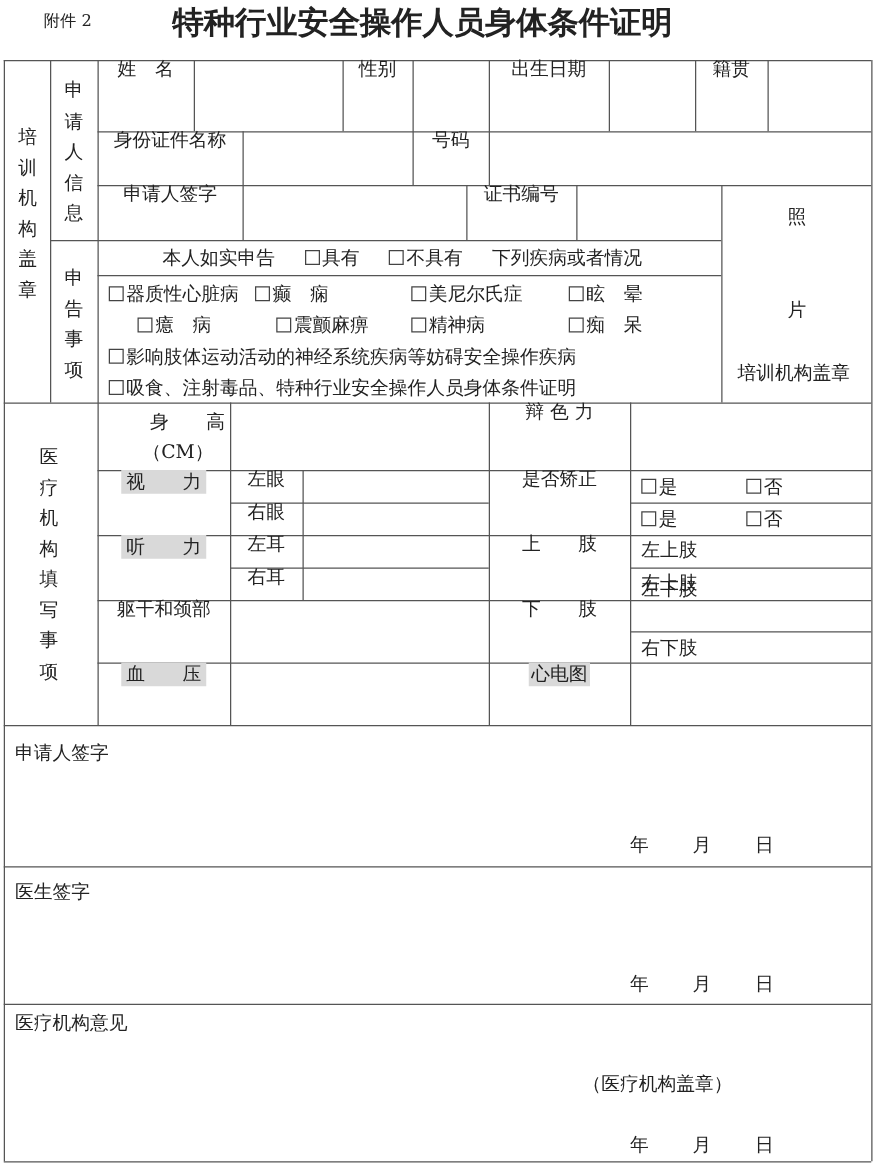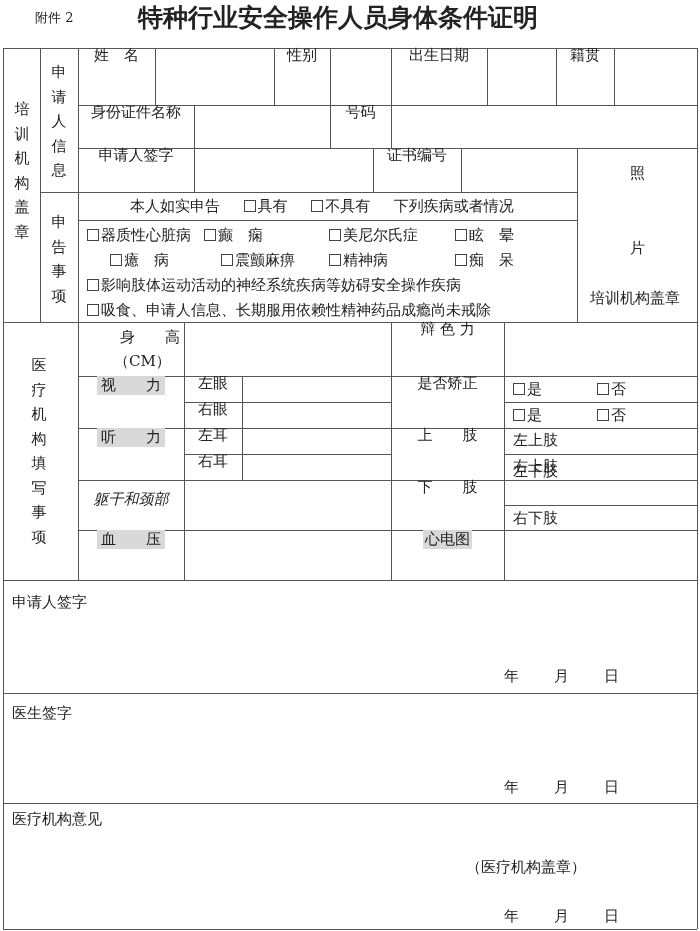--- a/index.html
+++ b/index.html
@@ -127,21 +127,21 @@
 <div class="t" style="left:204px;top:228px;"><span class="cb"></span><span>癫　痫</span></div>
 <div class="t" style="left:329px;top:228px;"><span class="cb"></span><span>美尼尔氏症</span></div>
 <div class="t" style="left:455px;top:228px;"><span class="cb"></span><span>眩　晕</span></div>
 
 <div class="t" style="left:87px;top:253px;margin-left:23px;"><span class="cb"></span><span>癔　病</span></div>
 <div class="t" style="left:221px;top:253px;"><span class="cb"></span><span>震颤麻痹</span></div>
 <div class="t" style="left:329px;top:253px;"><span class="cb"></span><span>精神病</span></div>
 <div class="t" style="left:455px;top:253px;"><span class="cb"></span><span>痴　呆</span></div>
 
 <div class="t" style="left:87px;top:278px;"><span class="cb"></span><span>影响肢体运动活动的神经系统疾病等妨碍安全操作疾病</span></div>
-<div class="t" style="left:87px;top:303px;"><span class="cb"></span><span>吸食、申请人信息、长期服用依赖性精神药品成瘾尚未戒除</span></div>
+<div class="t" style="left:87px;top:303px;"><span class="cb"></span><span>吸食、注射毒品、特种行业安全操作人员身体条件证明</span></div>
 
 <div class="vt" style="left:30px;top:353px;">医疗机构填写事项</div>
 
 <div class="abs" style="left:78px;top:322px;width:106px;height:54px;">
   <span class="t" style="left:22px;top:8px;margin-left:20px;">身　　高</span>
   <span class="t" style="left:36px;top:32px;">（CM）</span>
 </div>
 <div class="abs" style="left:185px;top:323px;width:205px;height:52px;"></div>
 <div class="abs ctr" style="left:391px;top:322px;width:113px;height:54px;">
     <span class="t" style="position:static;">辩 色 力</span>
@@ -177,21 +177,21 @@
     <span class="t" style="position:static;">右耳</span>
   </div>
 <div class="abs" style="left:243px;top:429px;width:147px;height:24px;"></div>
 <div class="abs" style="left:243px;top:455px;width:147px;height:24px;"></div>
 <div class="abs ctr" style="left:391px;top:428px;width:113px;height:52px;">
     <span class="t" style="position:static;">上　　肢</span>
   </div>
 <div class="t" style="left:513px;top:433px;">左上肢</div>
 <div class="t" style="left:513px;top:459px;">右上肢</div>
 
-<div class="abs ctr" style="left:78px;top:492px;width:106px;height:50px;font-style:italic;">
+<div class="abs ctr" style="left:78px;top:480px;width:106px;height:50px;">
     <span class="t" style="position:static;">躯干和颈部</span>
   </div>
 <div class="abs" style="left:185px;top:481px;width:205px;height:48px;"></div>
 <div class="abs ctr" style="left:391px;top:480px;width:113px;height:50px;">
     <span class="t" style="position:static;">下　　肢</span>
   </div>
 <div class="t" style="left:513px;top:464px;">左下肢</div>
 <div class="t" style="left:513px;top:511px;">右下肢</div>
 
 <div class="abs ctr" style="left:78px;top:530px;width:106px;height:50px;">

